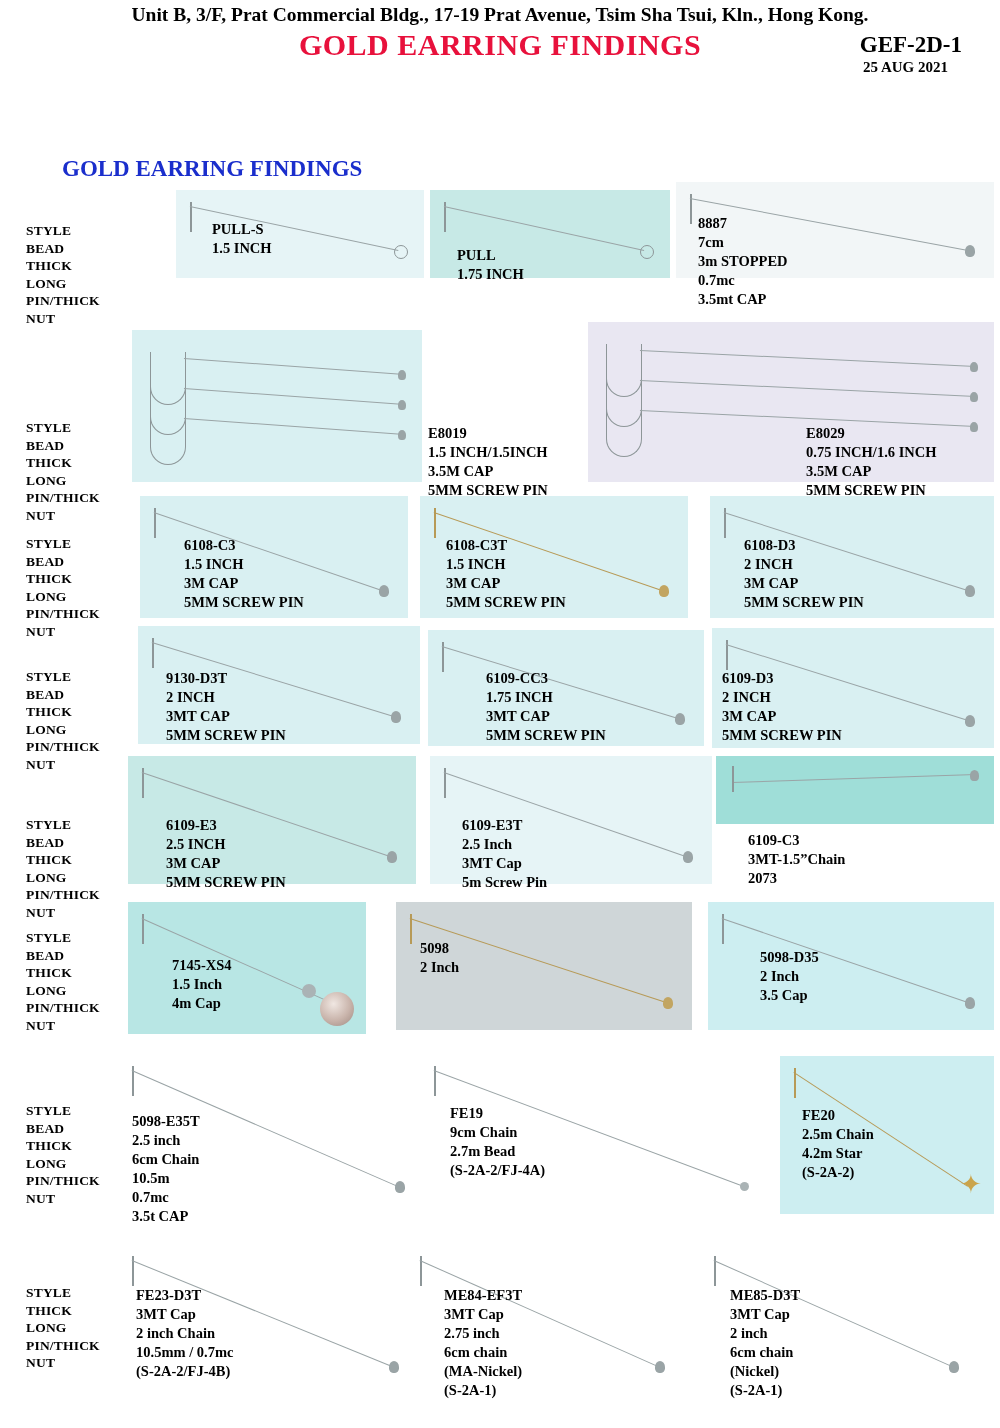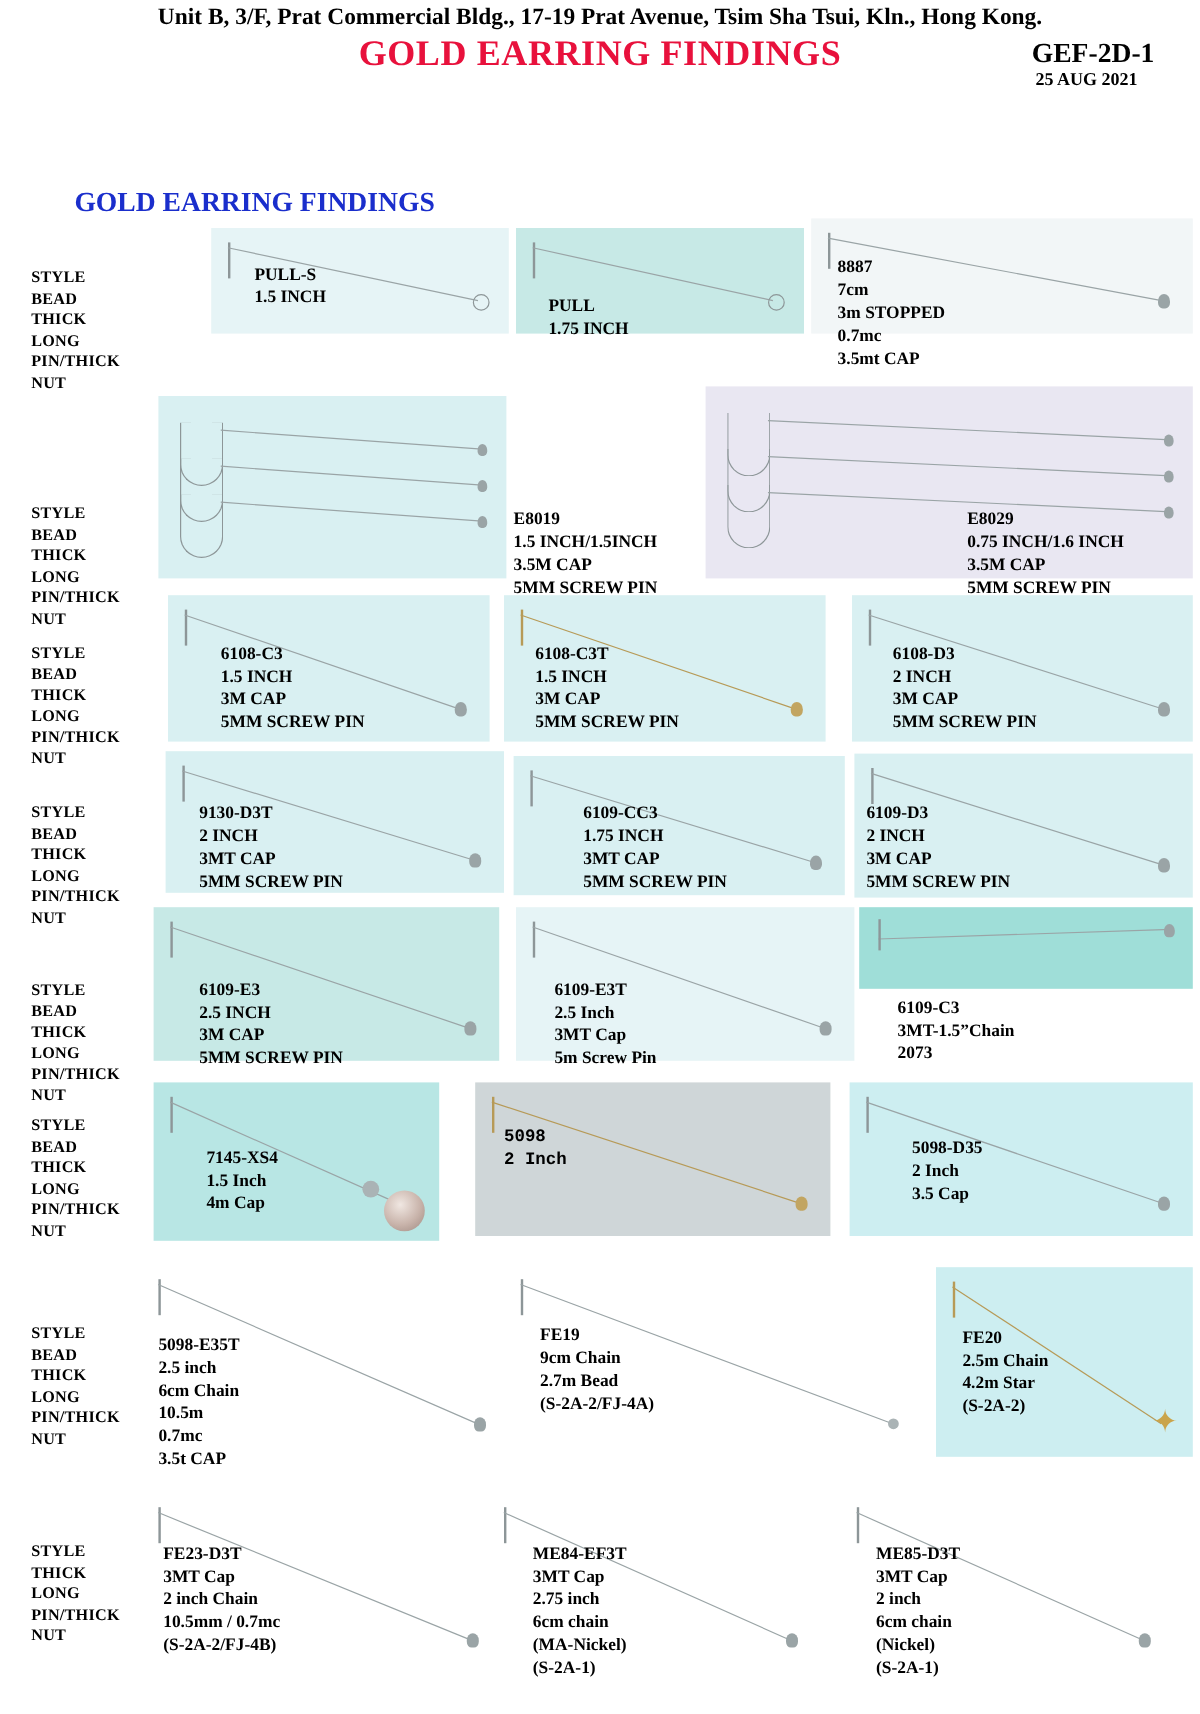--- a/index.html
+++ b/index.html
@@ -396,21 +396,21 @@
       <div class="ball" style="left: 302px; top: 980px; width: 14px; height: 14px;"></div>
       <div class="cap-text" style="left: 172px; top: 952px;">
         <div>7145-XS4</div>
         <div>1.5 Inch</div>
         <div>4m Cap</div>
       </div>
       <div class="panel swatch-grey" style="left: 396px; top: 898px; width: 296px; height: 128px;"></div>
       <div class="pin gold" style="left: 410px; top: 910px; height: 30px;"></div>
       <div class="chain gold" style="left: 410px; top: 914px; width: 269.429px; transform: rotate(18.166deg);"></div>
       <div class="cap gold" style="left: 663px; top: 993px; width: 10px; height: 12px;"></div>
-      <div class="cap-text" style="left: 420px; top: 935px; font-family: Liberation Mono, monospace;">
+      <div class="cap-text" style="left: 420px; top: 935px;">
         <div>5098</div>
         <div>2 Inch</div>
       </div>
       <div class="panel swatch-blue2" style="left: 708px; top: 898px; width: 286px; height: 128px;"></div>
       <div class="pin" style="left: 722px; top: 910px; height: 30px;"></div>
       <div class="chain thin" style="left: 722px; top: 914px; width: 259.946px; transform: rotate(18.8532deg);"></div>
       <div class="cap" style="left: 965px; top: 993px; width: 10px; height: 12px;"></div>
       <div class="cap-text" style="left: 760px; top: 944px;">
         <div>5098-D35</div>
         <div>2 Inch</div>

